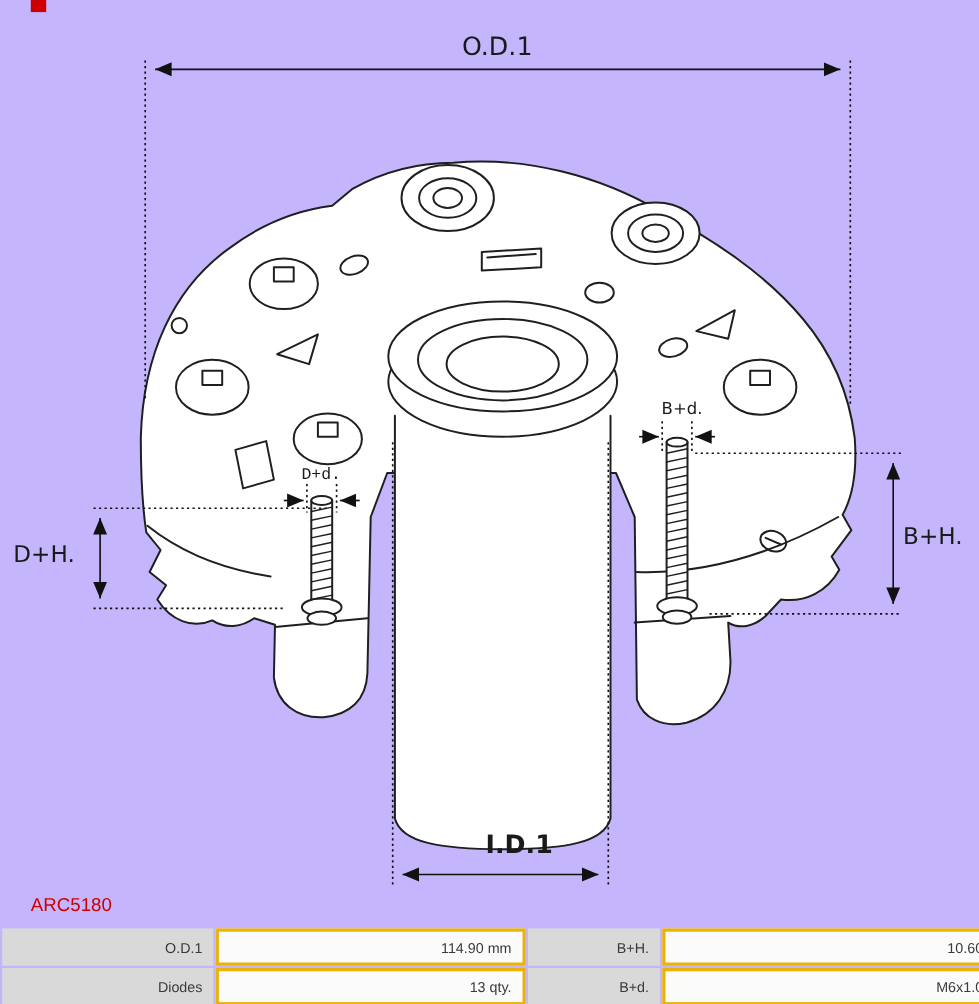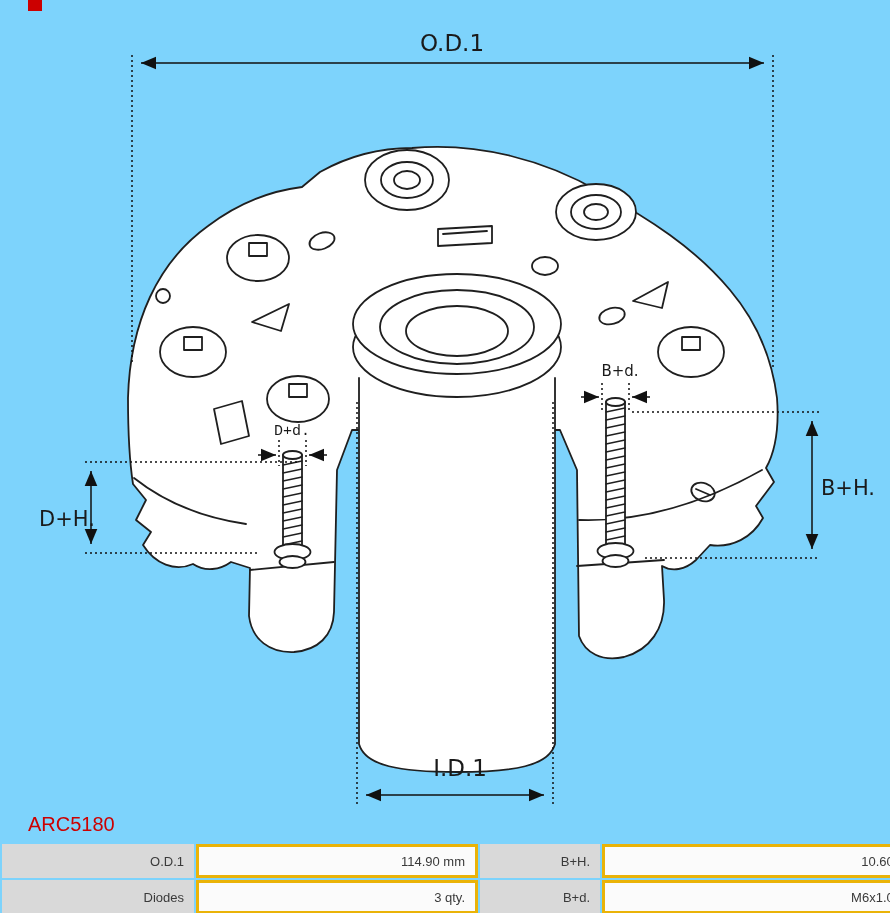--- a/index.html
+++ b/index.html
@@ -5,21 +5,21 @@
   html, body {
     margin: 0;
     padding: 0;
     background: #ffffff;
     font-family: "Liberation Sans", sans-serif;
   }
   .page {
     position: relative;
     width: 890px;
     height: 913px;
-    background: #7dd3fc;
+    background: #c4b5fd;
     overflow: hidden;
   }
   .logo-fragment {
     position: absolute;
     left: 28px;
     top: 0;
     width: 14px;
     height: 11px;
     background: #cc0000;
   }
@@ -39,21 +39,21 @@
     white-space: nowrap;
     line-height: 1;
   }
   .dim-label.big   { font-size: 23px; }
   .dim-label.side  { font-size: 21px; }
   .dim-label.small { font-size: 15px; }
   .part-number {
     position: absolute;
     left: 28px;
     top: 813px;
-    font-size: 20px;
+    font-size: 17px;
     color: #cc0000;
     font-family: "Liberation Sans", sans-serif;
   }
   table.spec {
     position: absolute;
     left: 0;
     top: 842px;
     width: 890px;
     border-collapse: separate;
     border-spacing: 2px;
@@ -225,39 +225,39 @@
         <g>
           <line x1="602" y1="383" x2="602" y2="410" stroke-dasharray="2 3"></line>
           <line x1="629" y1="383" x2="629" y2="410" stroke-dasharray="2 3"></line>
           <line x1="581" y1="397" x2="599" y2="397" marker-end="url(#arr)"></line>
           <line x1="650" y1="397" x2="632" y2="397" marker-end="url(#arr)"></line>
         </g>
       </g>
     </svg>
 
     <div class="dim-label big" style="left:452px; top:32px;">O.D.1</div>
-    <div class="dim-label big" style="left:460px; top:757px;">I.D.1</div>
-    <div class="dim-label side" style="left:67px;  top:494px;margin-top:15px;">D+H.</div>
+    <div class="dim-label big" style="left:472px; top:757px;font-weight:bold;">I.D.1</div>
+    <div class="dim-label side" style="left:40px;  top:494px;">D+H.</div>
     <div class="dim-label side" style="left:848px; top:478px;">B+H.</div>
     <div class="dim-label small" style="left:292px; top:424px;font-family:Liberation Mono, monospace;">D+d.</div>
     <div class="dim-label small" style="left:620px; top:364px;">B+d.</div>
   </div>
 
   <div class="part-number">ARC5180</div>
 
   <table class="spec">
     <tbody>
       <tr>
         <td class="cell-label w1">O.D.1</td>
         <td class="cell-value w2">114.90 mm</td>
         <td class="cell-label w3">B+H.</td>
         <td class="cell-value w4">10.60 mm</td>
       </tr>
       <tr>
         <td class="cell-label w1">Diodes</td>
-        <td class="cell-value w2">3 qty.</td>
+        <td class="cell-value w2">13 qty.</td>
         <td class="cell-label w3">B+d.</td>
         <td class="cell-value w4">M6x1.0 mm</td>
       </tr>
     </tbody>
   </table>
 
 </div>
 
 </body></html>

